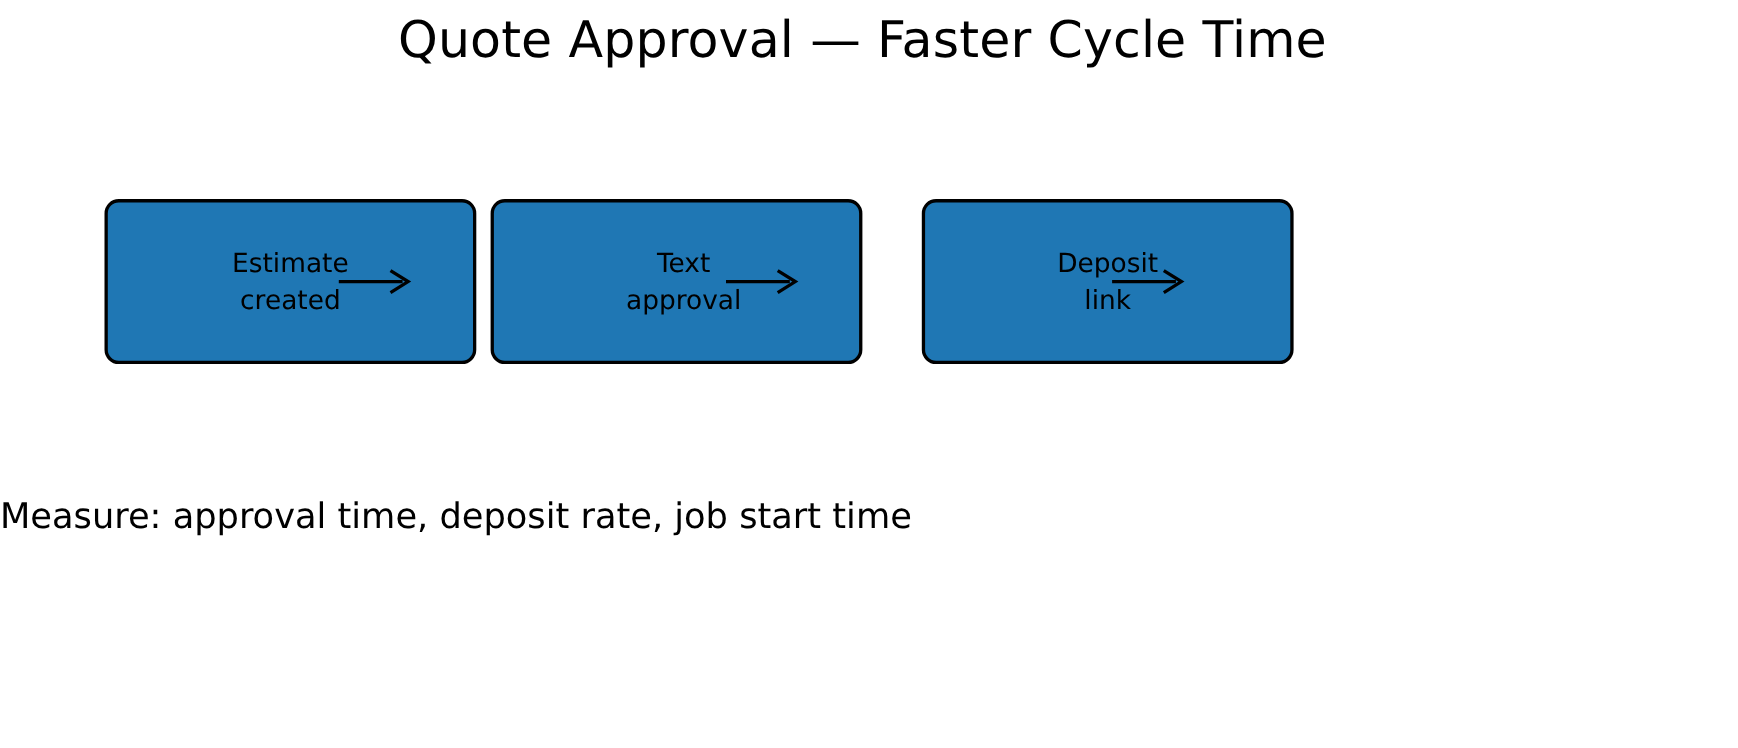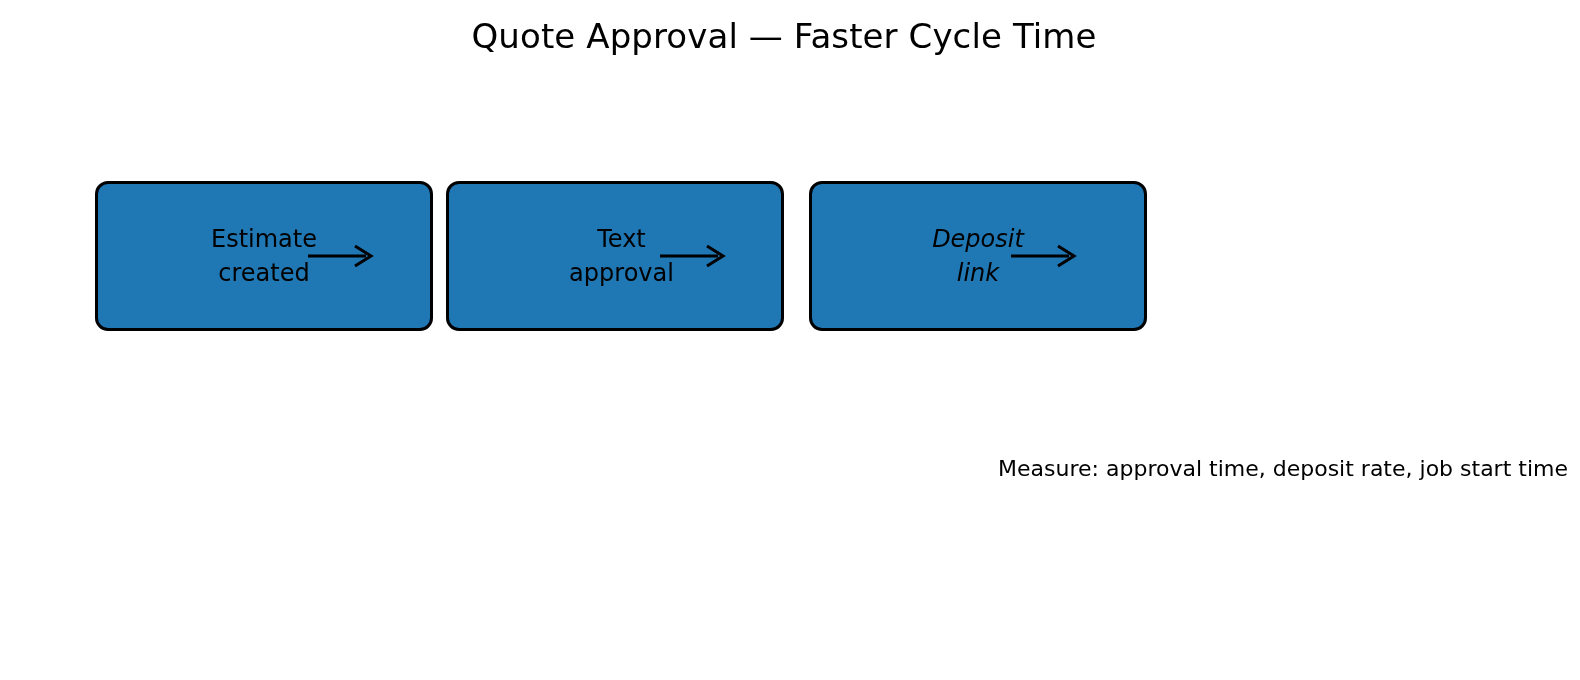--- a/index.html
+++ b/index.html
@@ -18,21 +18,21 @@
     height: 680px;
     background: #ffffff;
     overflow: hidden;
   }
   #figure-title {
     position: absolute;
     left: 0;
     top: 14px;
     width: 1568px;
     text-align: center;
-    font-size: 34px;
+    font-size: 46px;
     line-height: 44px;
     color: #000000;
     font-weight: 400;
     letter-spacing: 0.1px;
     white-space: nowrap;
   }
   #flow-row {
     position: absolute;
     left: 95px;
     top: 181px;
@@ -70,22 +70,22 @@
   }
   .flow-arrow svg {
     display: block;
     overflow: visible;
   }
   #flow-caption {
     position: absolute;
     left: 0;
     top: 452px;
     width: 1568px;
-    text-align: right;
-    font-size: 22px;
+    text-align: left;
+    font-size: 32px;
     line-height: 34px;
     color: #000000;
     white-space: nowrap;
   }
 </style>
 </head>
 <body>
 
 <div id="canvas">
 
@@ -96,21 +96,21 @@
     <div class="flow-node" style="left:0px; width:338px;">
       <span class="flow-node-label">Estimate
 created</span>
     </div>
 
     <div class="flow-node" style="left:351px; width:338px;padding-left:13px;">
       <span class="flow-node-label">Text
 approval</span>
     </div>
 
-    <div class="flow-node" style="left:714px; width:338px;font-style:italic;">
+    <div class="flow-node" style="left:743px; width:338px;">
       <span class="flow-node-label">Deposit
 link</span>
     </div>
 
 
   </div>
 
   <div class="flow-arrow" style="left:308px; width:70px;">
     <svg width="70" height="30" viewBox="0 0 70 30" aria-hidden="true">
       <line x1="0" y1="15" x2="58" y2="15" stroke="#000000" stroke-width="3"></line>

